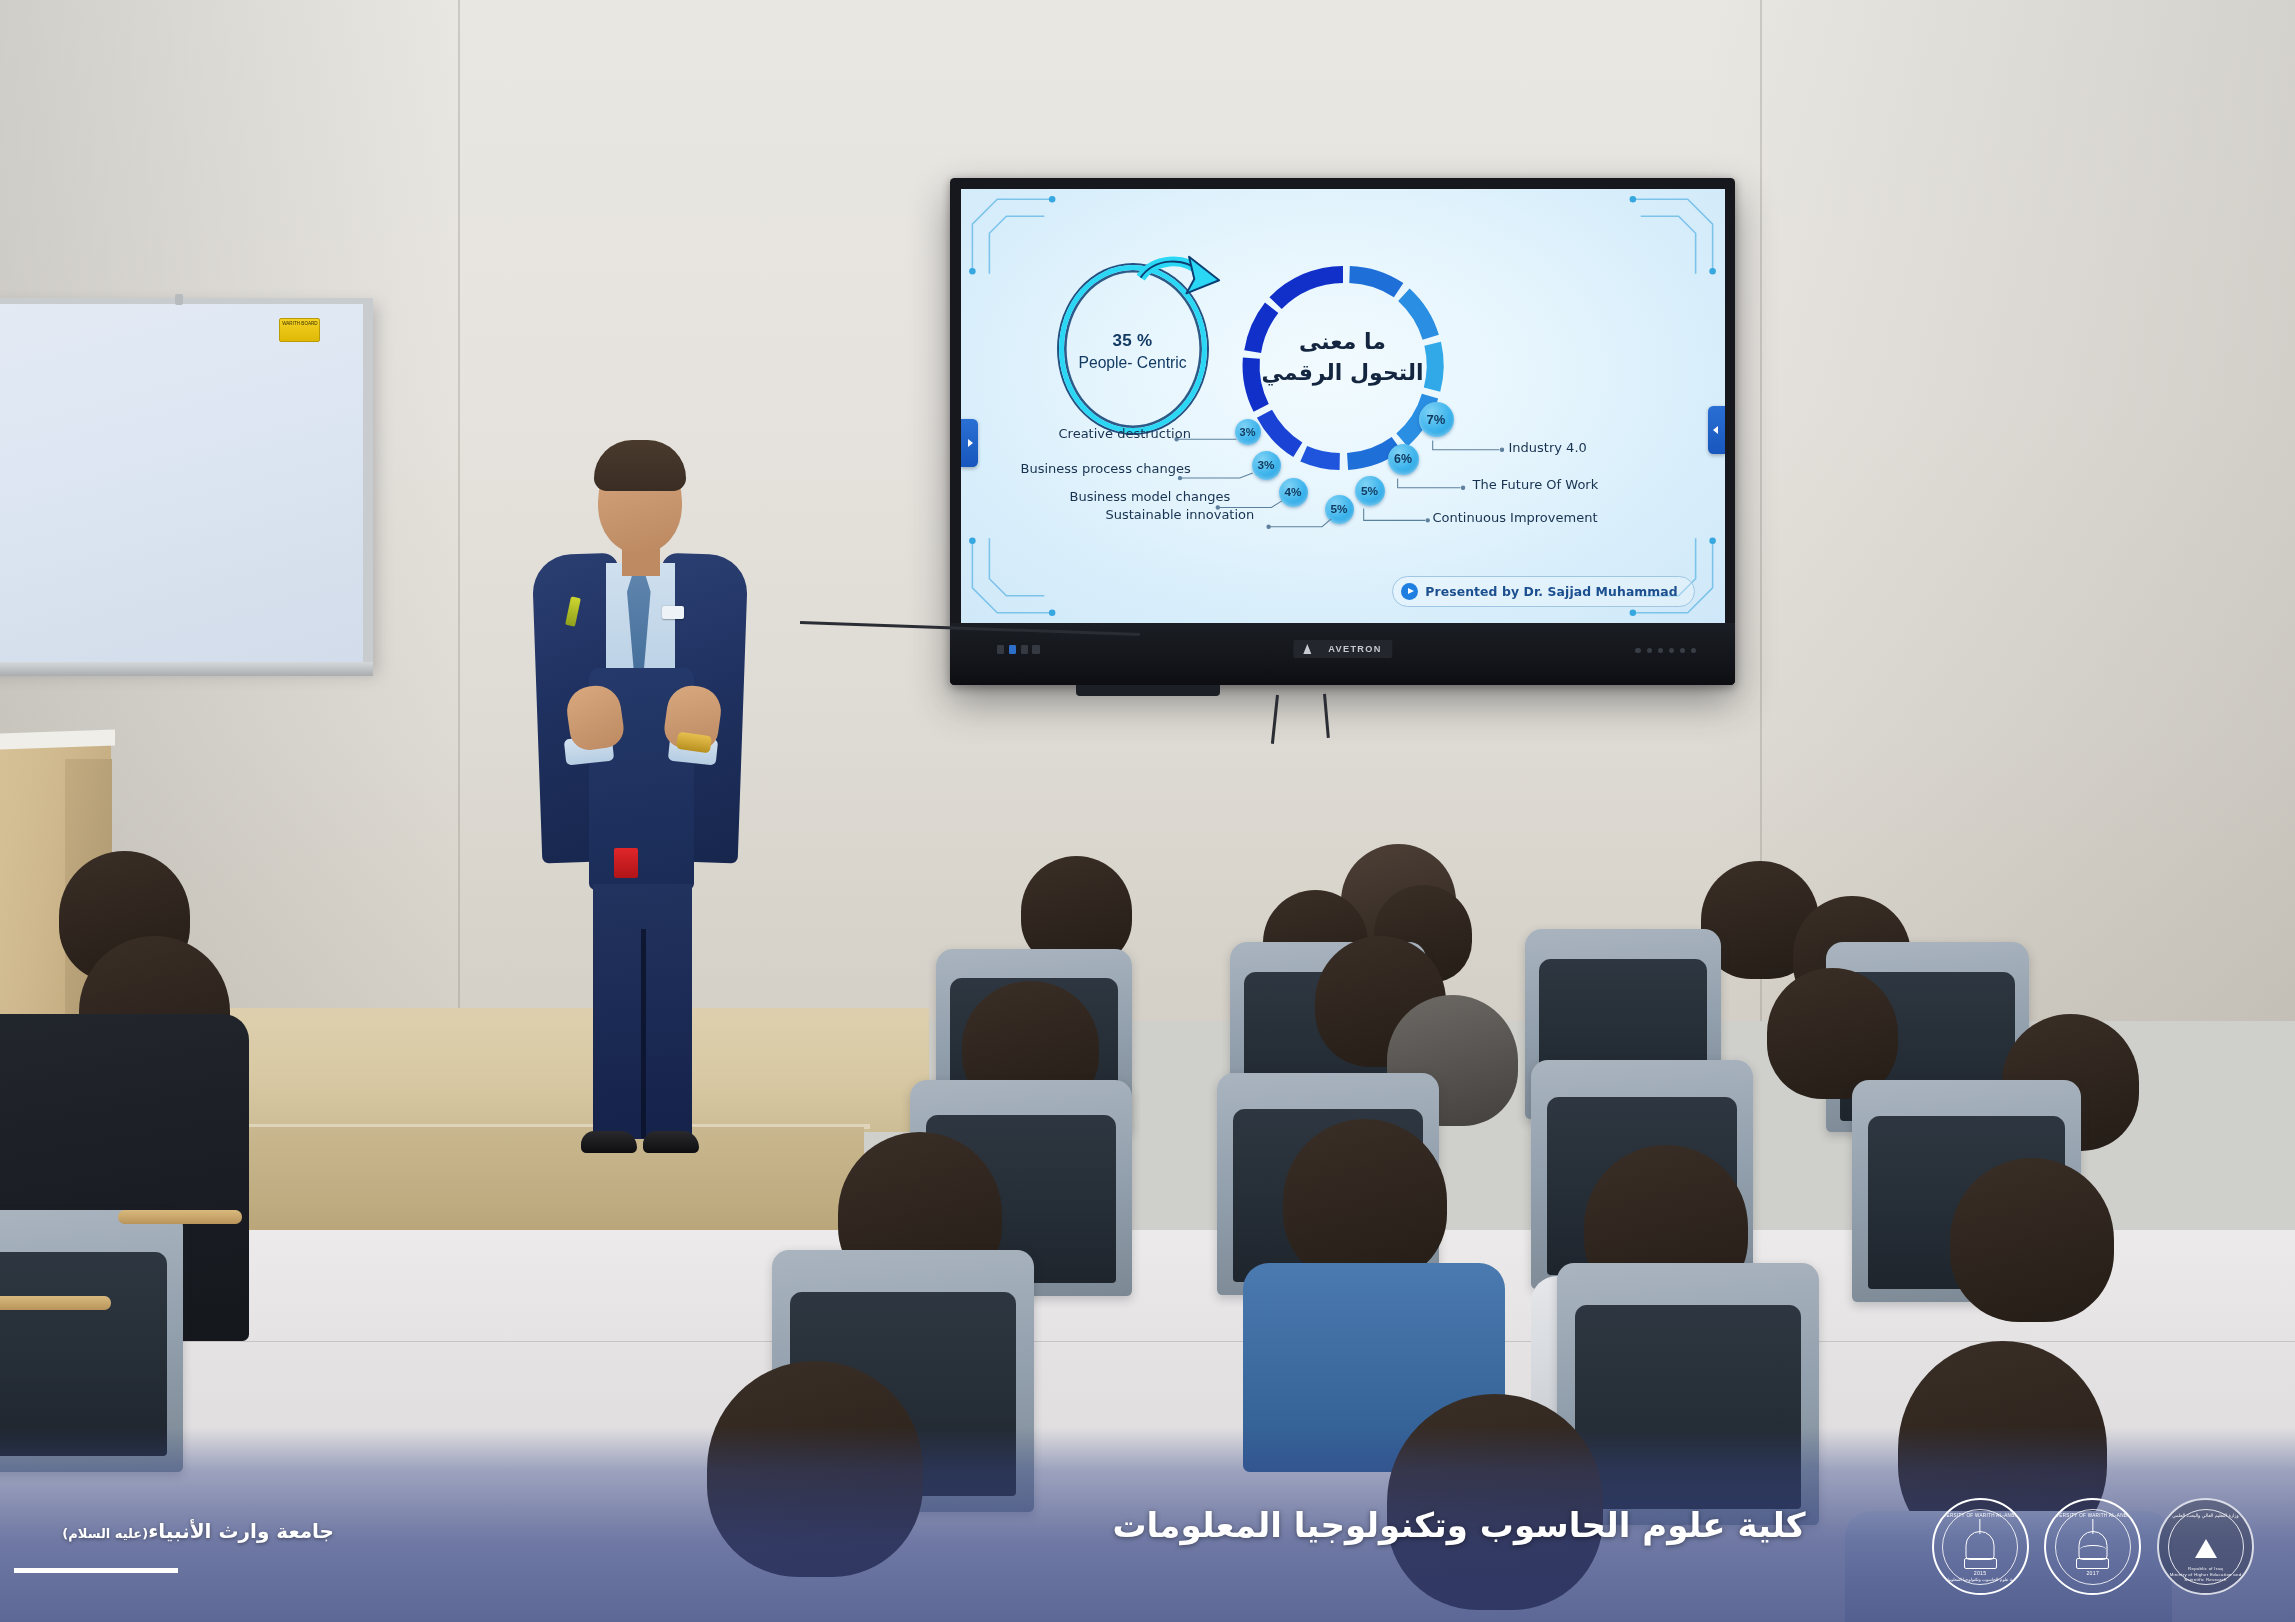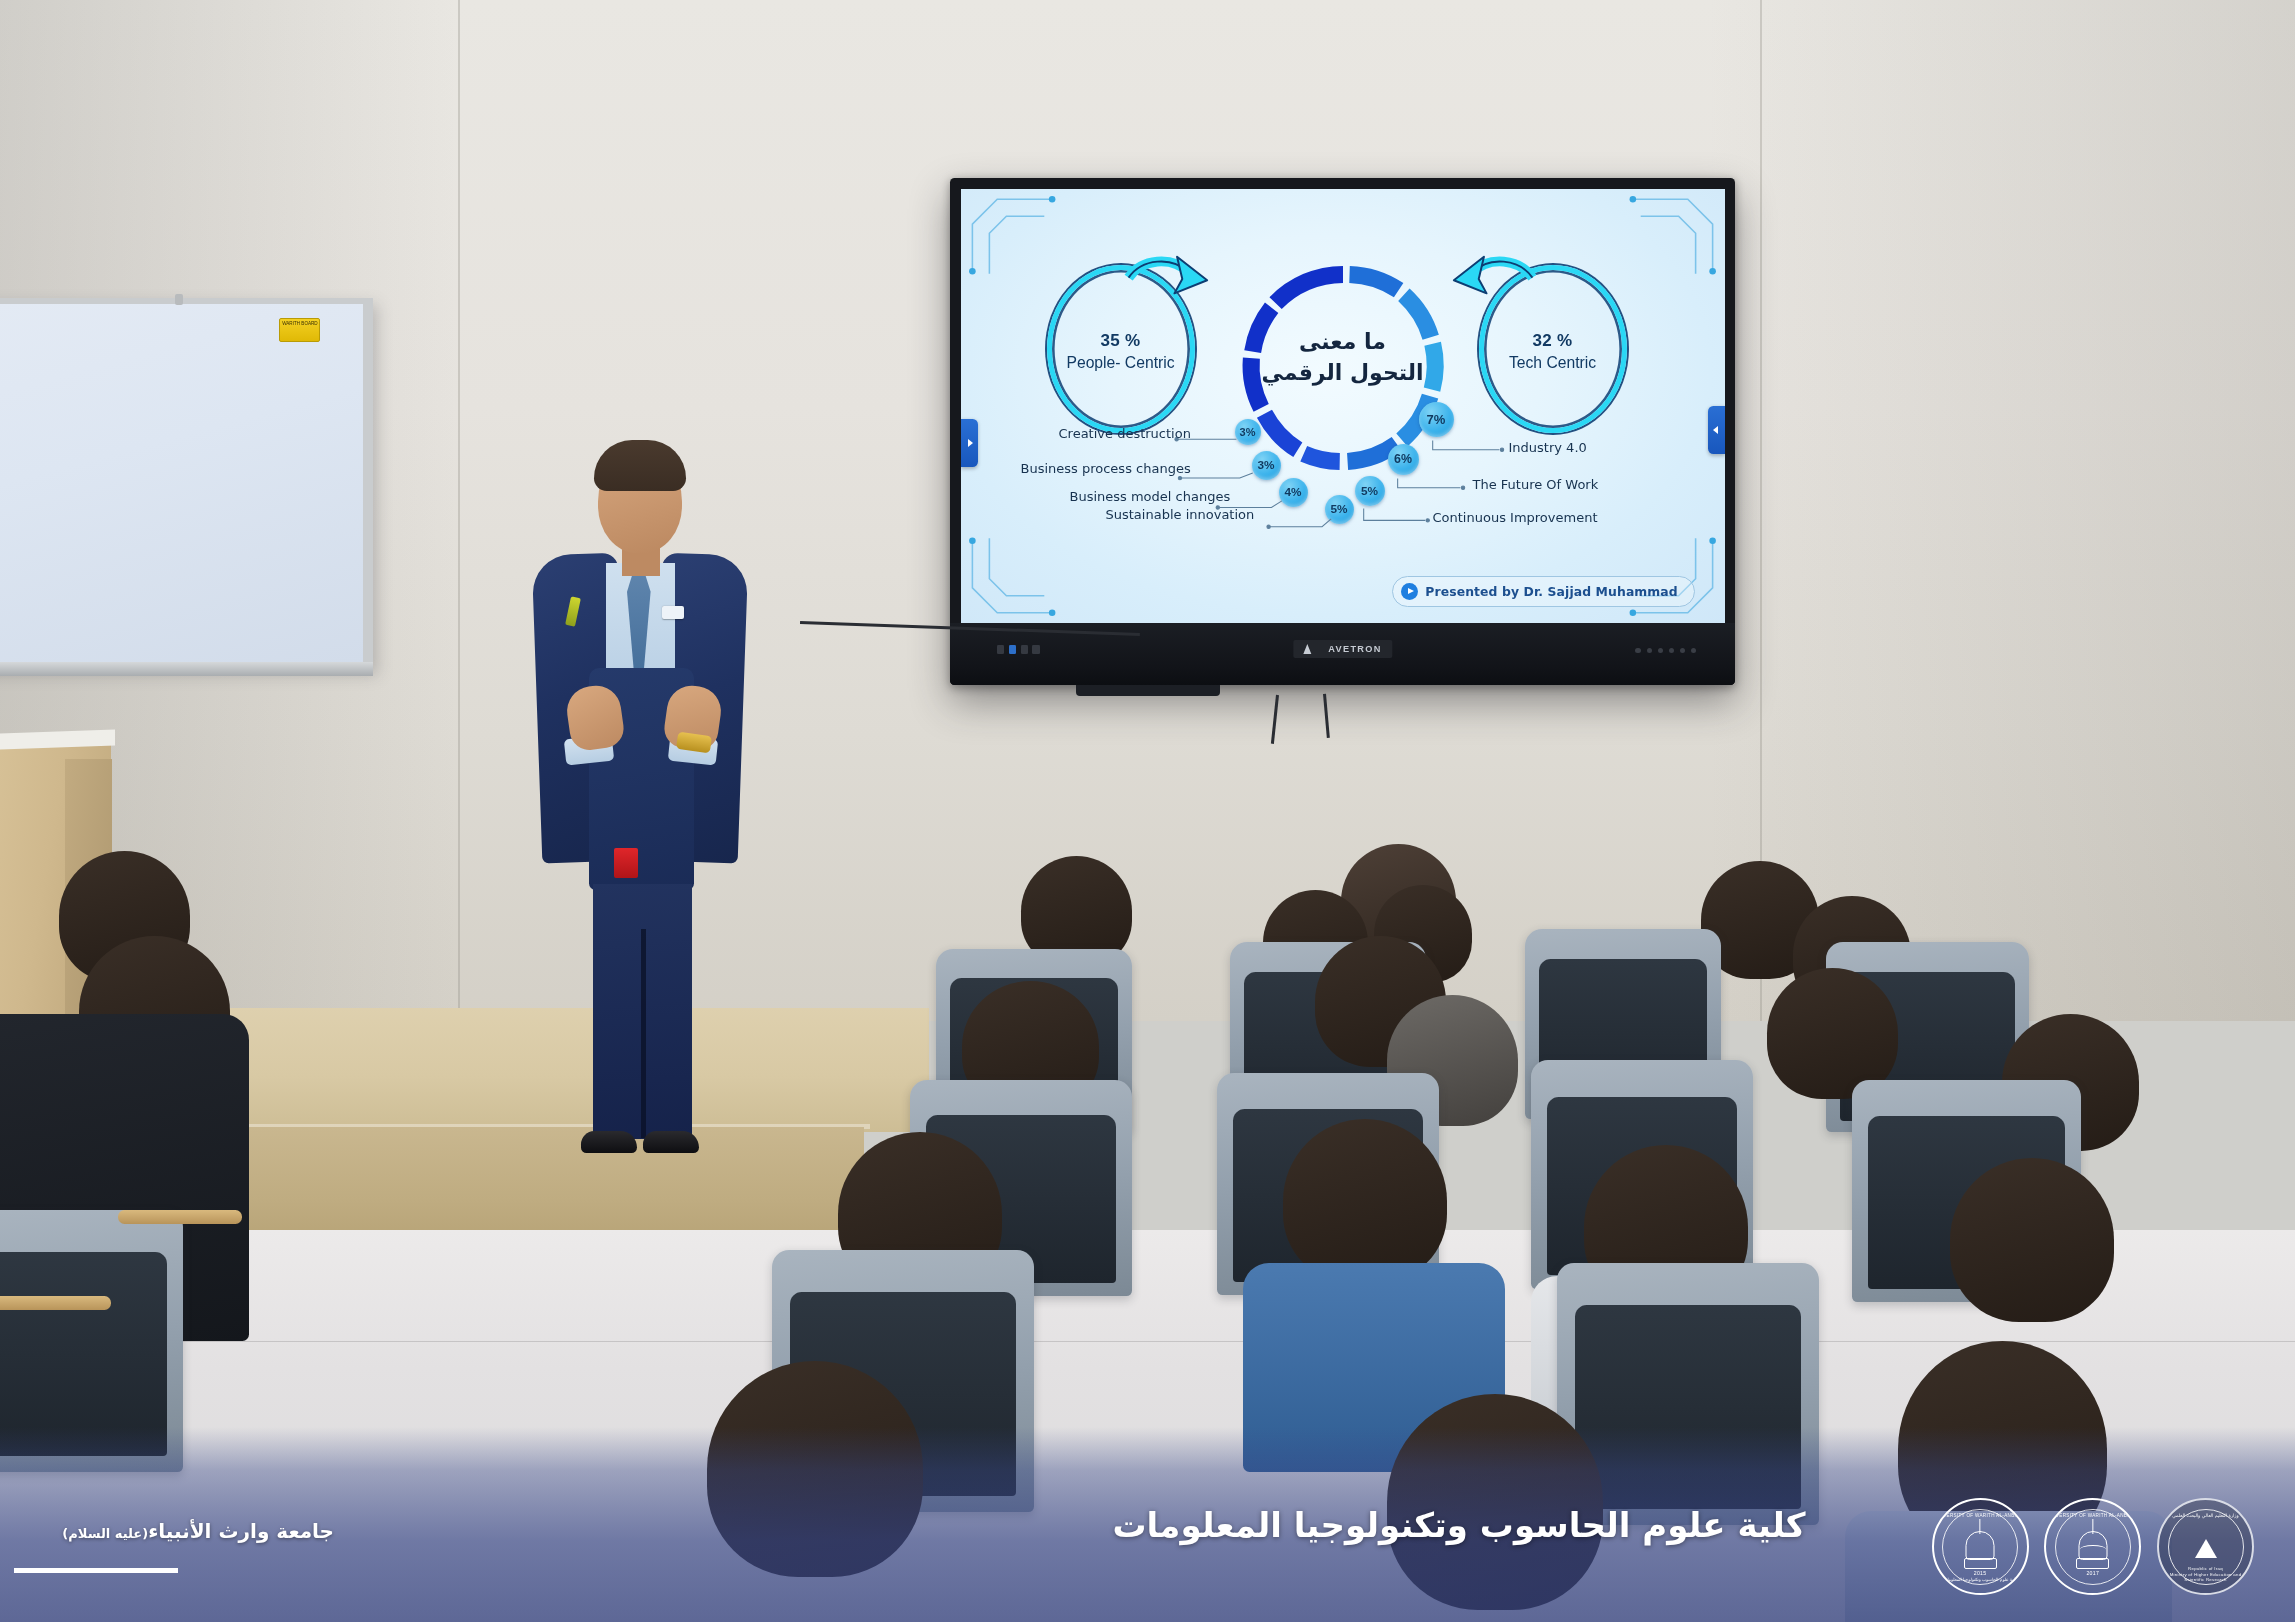--- a/index.html
+++ b/index.html
@@ -155,21 +155,21 @@
   }
   .side-tab.left .chev { border-left: 5.9px solid #fff; margin-left: 2px; }
   .side-tab.right .chev { border-right: 5.9px solid #fff; margin-right: 2px; }
 
   
   #slide { position: absolute; inset: 0; }
 
   .side-circle {
     position: absolute; top: 76px; width: 148px; height: 168px;
   }
-  .side-circle.left { left: 86px; }
+  .side-circle.left { left: 98px; }
   .side-circle.right { right: 98px; }
   .side-circle .ringline {
     position: absolute; inset: 0; border-radius: 50%;
     border: 5.9px solid #2ad8f5;
     box-shadow: 0 0 0 2.6px rgba(13,62,115,.85) inset, 0 0 0 2px rgba(13,62,115,.9);
   }
   .side-circle .label {
     position: absolute; left: 0; right: 0; top: 50%; transform: translateY(-42%);
     text-align: center; color: #123a63;
   }
@@ -473,32 +473,20 @@
           <path d="M4 42 A58 52 0 0 1 96 34" fill="none" stroke="#2ad8f5" stroke-width="15" stroke-linecap="butt"></path>
           <path d="M4 42 A58 52 0 0 1 96 34" fill="none" stroke="#0d3e73" stroke-width="3"></path>
           <path d="M78 10 L124 46 L74 66 L86 44 Z" fill="#2ad8f5" stroke="#0d3e73" stroke-width="3" stroke-linejoin="round"></path>
         </svg>
         <div class="label">
           <div class="pct">35 %</div>
           <div class="cap">People- Centric</div>
         </div>
       </div>
 
-      <div class="side-circle right">
-        <div class="ringline"></div>
-        <svg style="position:absolute;left:-33px;top:-14.4px;width:89px;height:71px;overflow:visible" viewBox="0 0 136 108">
-          <path d="M132 42 A58 52 0 0 0 40 34" fill="none" stroke="#2ad8f5" stroke-width="15" stroke-linecap="butt"></path>
-          <path d="M132 42 A58 52 0 0 0 40 34" fill="none" stroke="#0d3e73" stroke-width="3"></path>
-          <path d="M58 10 L12 46 L62 66 L50 44 Z" fill="#2ad8f5" stroke="#0d3e73" stroke-width="3" stroke-linejoin="round"></path>
-        </svg>
-        <div class="label">
-          <div class="pct">32 %</div>
-          <div class="cap">Tech Centric</div>
-        </div>
-      </div>
 
       <svg class="center-ring" width="216" height="216" viewBox="0 0 330 330">
         <g fill="none" stroke-width="26" stroke-linecap="butt">
           <path d="M165 22 A143 143 0 0 0 62 66" stroke="#1130c9"></path>
           <path d="M56 73  A143 143 0 0 0 27 140" stroke="#1130c9"></path>
           <path d="M25 150 A143 143 0 0 0 40 226" stroke="#1130c9"></path>
           <path d="M45 235 A143 143 0 0 0 96 290" stroke="#1a43d6"></path>
           <path d="M105 296 A143 143 0 0 0 160 308" stroke="#1f55dd"></path>
           <path d="M172 308 A143 143 0 0 0 247 281" stroke="#1f6fd8"></path>
           <path d="M255 275 A143 143 0 0 0 298 208" stroke="#2a8ee2"></path>

